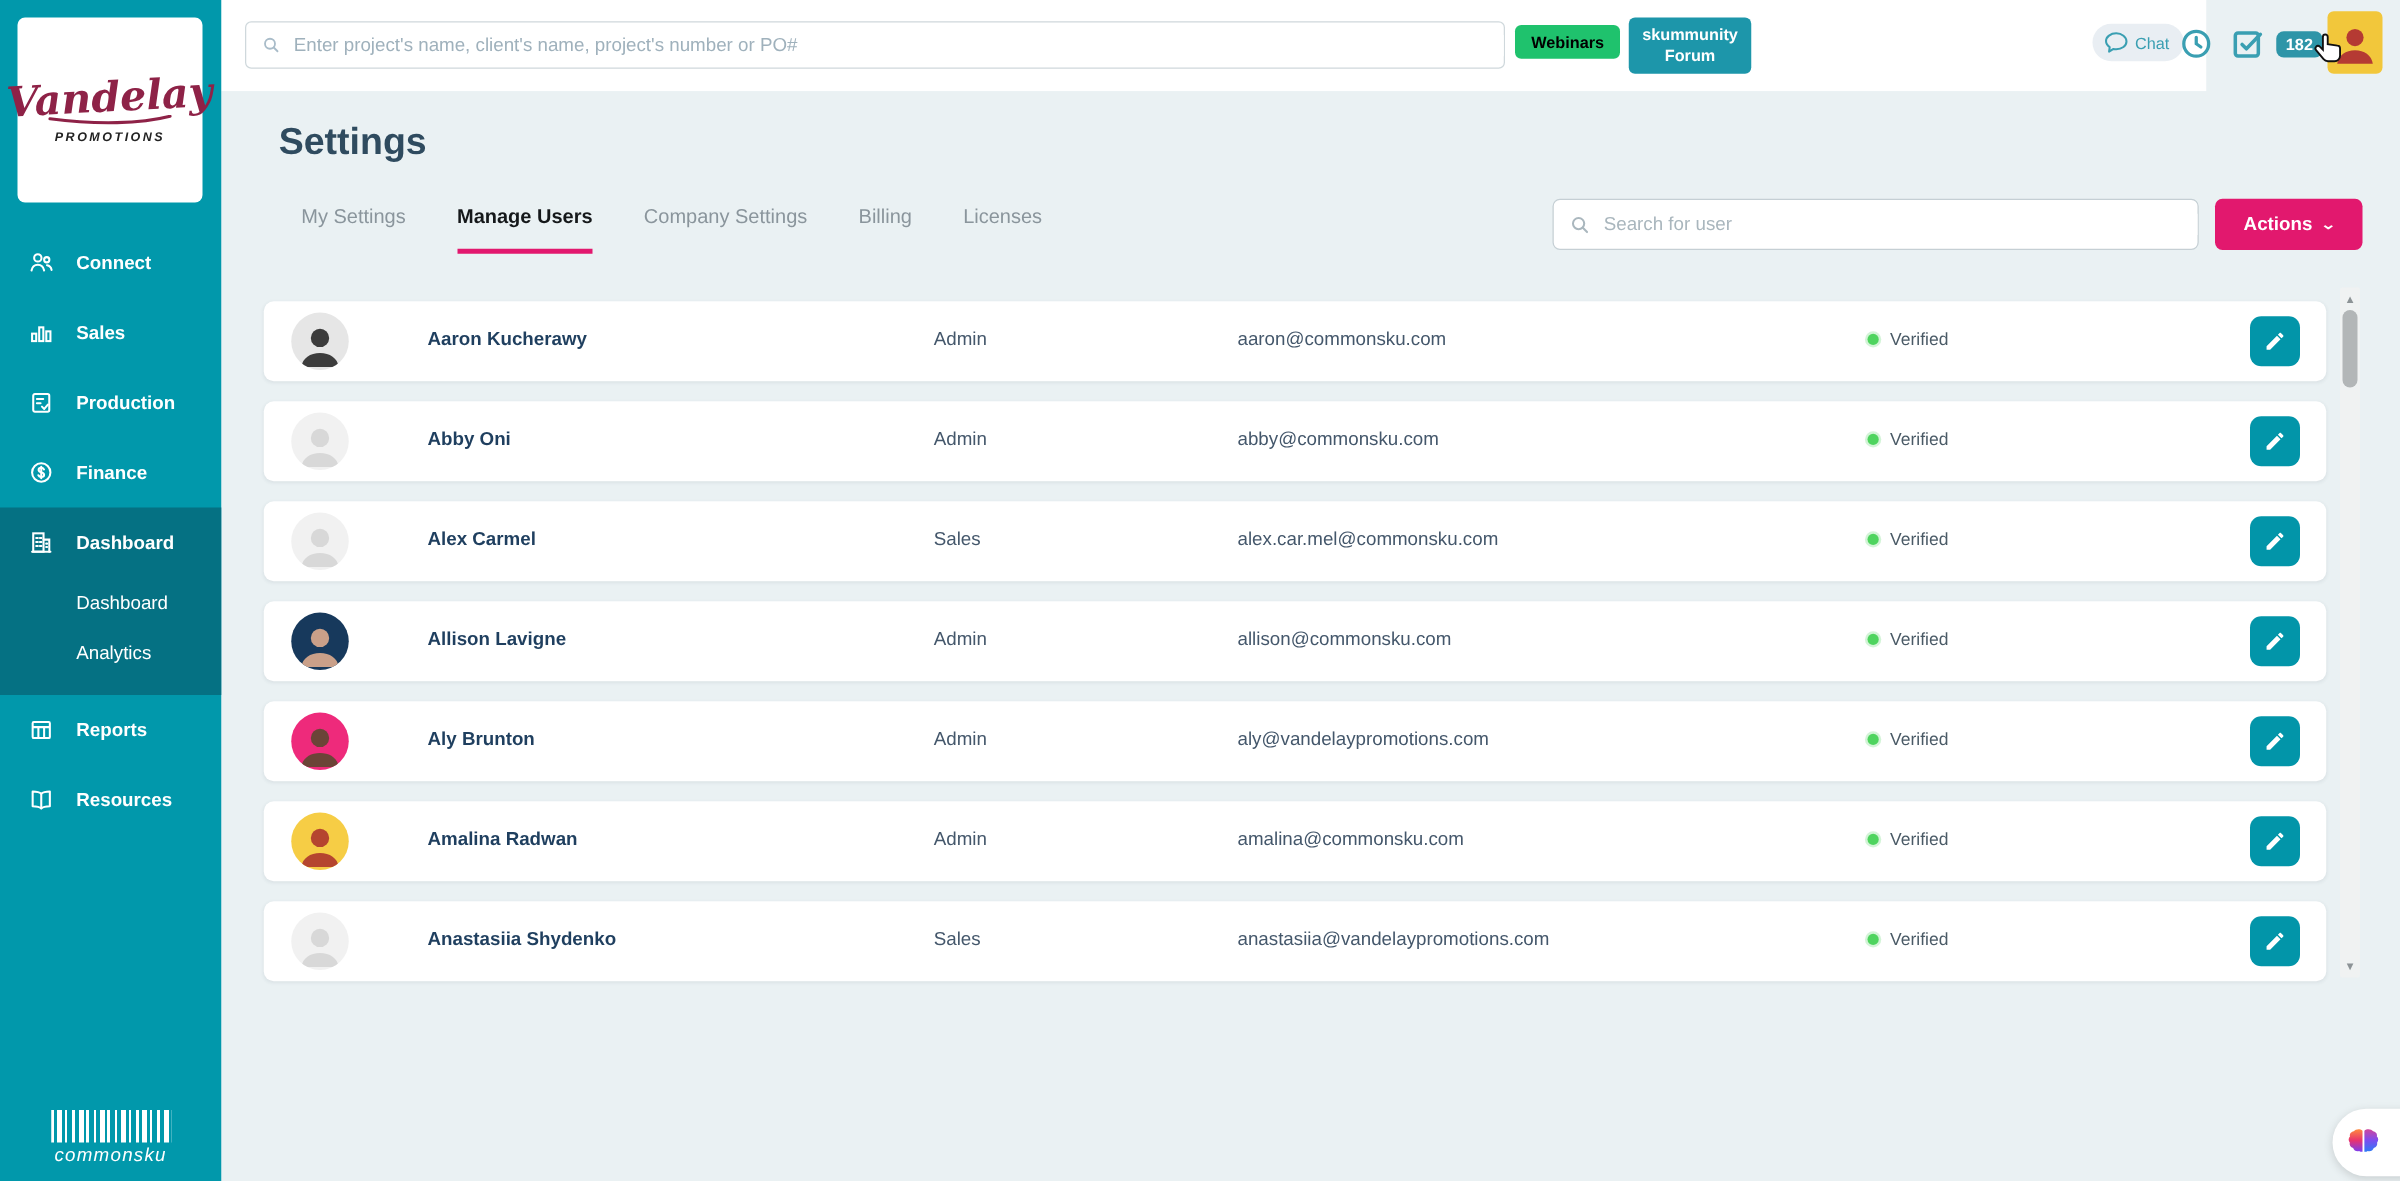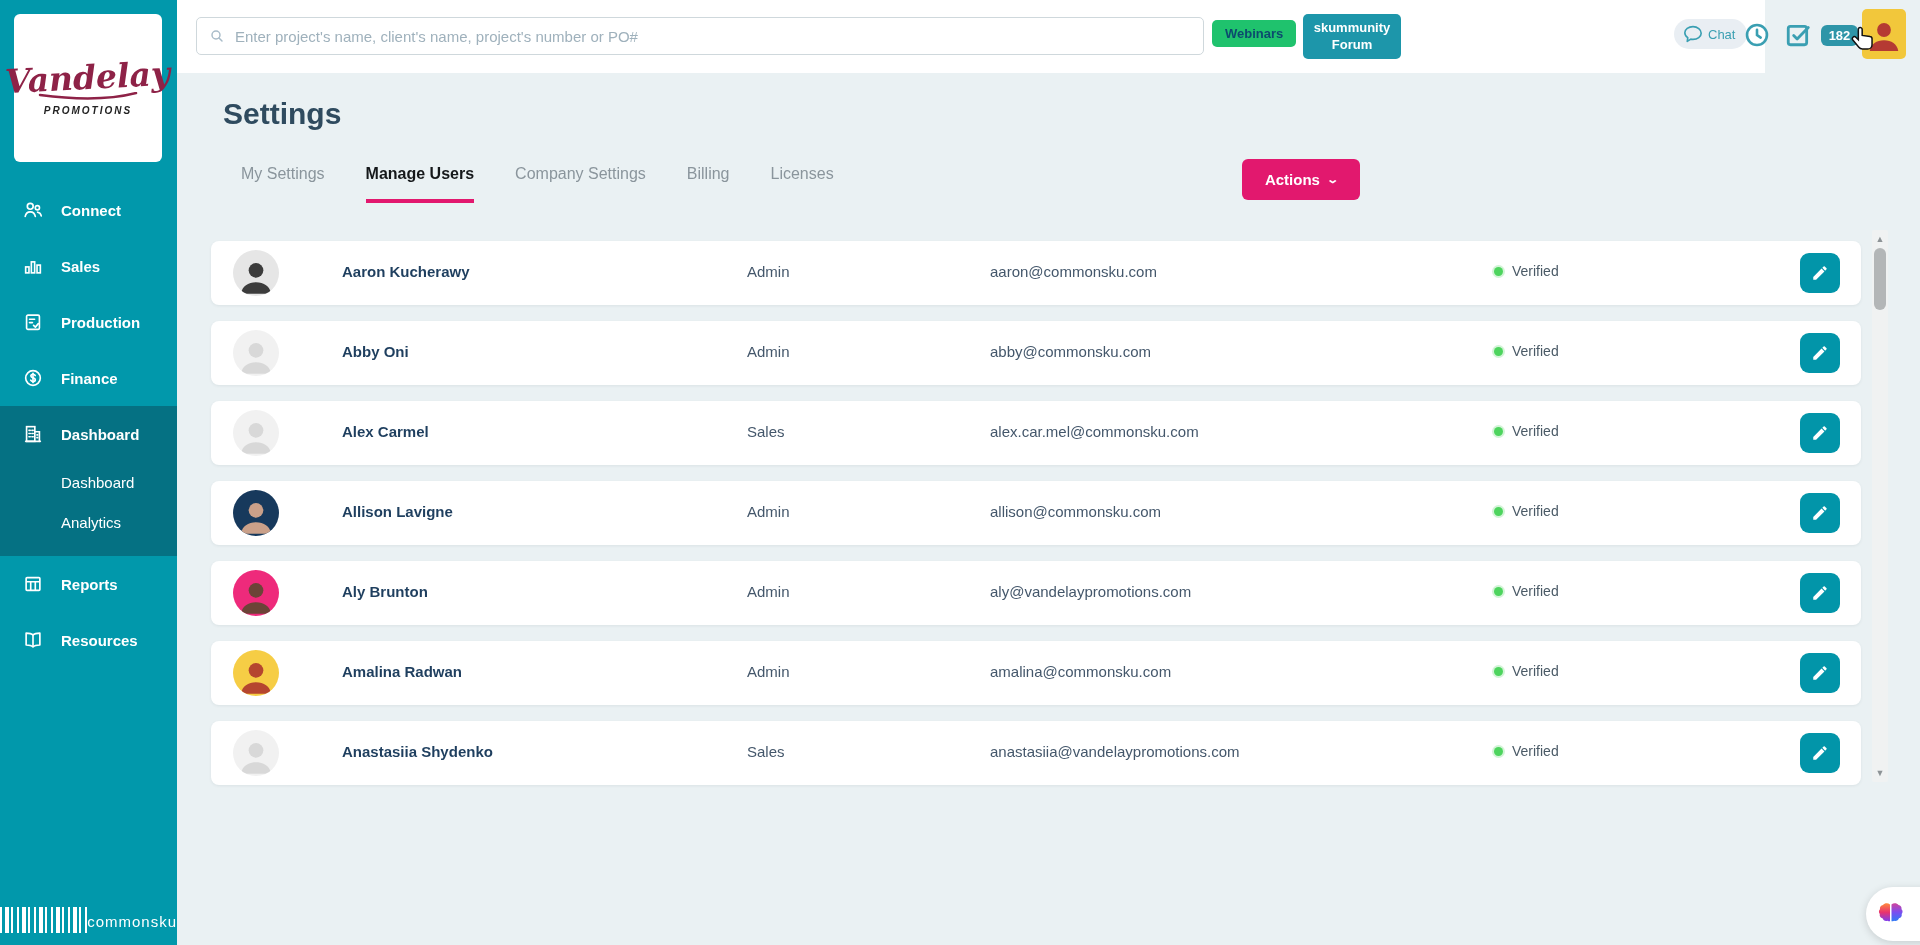--- a/index.html
+++ b/index.html
@@ -31,35 +31,35 @@
     transform:rotate(-3deg);line-height:1;}
   .logo-sub{font-size:10px;font-weight:bold;letter-spacing:2px;color:#222;font-style:italic;margin-top:5px;}
   .logo-swash{width:100px;height:8px;margin-top:-2px;}
   .nav{position:absolute;top:182px;left:0;width:100%;}
   .nav-item{display:flex;align-items:center;gap:17px;height:56px;padding-left:22px;color:#fff;
     font-size:15px;font-weight:bold;cursor:pointer;}
   .nav-item svg{width:22px;height:22px;flex:0 0 22px;}
   .nav-group-active{background:var(--sidebar-active);padding-bottom:14px;}
   .subnav-item{display:flex;align-items:center;height:40px;padding-left:61px;color:#fff;font-size:15px;
     font-weight:normal;cursor:pointer;}
-  .sidebar-footer{position:absolute;bottom:12px;left:0;width:100%;display:flex;flex-direction:row;align-items:center;}
+  .sidebar-footer{position:absolute;bottom:12px;left:0;width:100%;display:flex;flex-direction:column;align-items:center;font-style:italic;}
   .barcode{width:96px;height:26px;
     background:repeating-linear-gradient(90deg,#fff 0 2px,transparent 2px 5px,#fff 5px 9px,transparent 9px 11px,#fff 11px 13px,transparent 13px 17px);}
   .sidebar-footer .wordmark{color:#fff;font-size:15px;letter-spacing:1px;margin-top:2px;}
 
   
   .topbar{position:absolute;left:177px;top:0;width:1588px;height:73px;background:var(--topbar-bg);
     display:flex;align-items:center;}
   .main-search{position:absolute;left:19px;top:17px;width:1008px;height:38px;border:1px solid #cfd8dc;
     border-radius:5px;display:flex;align-items:center;padding-left:12px;background:#fff;}
   .main-search svg{width:16px;height:16px;margin-right:10px;}
   .main-search input{border:none;outline:none;flex:1;font-size:15px;color:#44576b;font-family:inherit;}
   .main-search input::placeholder{color:#9fb1bc;}
   .btn-webinars{position:absolute;left:1035px;top:20px;height:27px;padding:0 13px;background:var(--green);
-    border:none;border-radius:5px;color:#0c4a6e;font-weight:bold;font-size:13px;cursor:pointer;font-family:inherit;}
+    border:none;border-radius:5px;color:#000000;font-weight:bold;font-size:13px;cursor:pointer;font-family:inherit;}
   .btn-forum{position:absolute;left:1126px;top:14px;width:98px;height:45px;background:var(--forum-teal);
     border:none;border-radius:5px;color:#fff;font-weight:bold;font-size:13px;line-height:1.25;cursor:pointer;font-family:inherit;}
   .chat-pill{position:absolute;left:1497px;top:19px;height:30px;padding:0 12px 0 9px;background:#e9eef3;
     border-radius:16px;display:flex;align-items:center;gap:5px;cursor:pointer;}
   .chat-pill svg{width:20px;height:18px;}
   .chat-pill span{color:var(--icon-teal);font-size:13px;}
   .icon-btn{position:absolute;top:22px;width:26px;height:26px;cursor:pointer;background:none;border:none;padding:0;}
   .icon-btn svg{width:100%;height:100%;}
   .badge-182{position:absolute;left:1644px;top:25px;min-width:37px;height:21px;background:var(--badge-teal);
     border-radius:6px;color:#fff;font-size:13px;font-weight:bold;display:flex;align-items:center;justify-content:center;cursor:pointer;}
@@ -248,20 +248,27 @@
 
   <div class="tabs">
     <div class="tab">My Settings</div>
     <div class="tab active">Manage Users</div>
     <div class="tab">Company Settings</div>
     <div class="tab">Billing</div>
     <div class="tab">Licenses</div>
   </div>
 
   <div class="user-controls">
+    <div class="user-search">
+      <svg viewBox="0 0 24 24" fill="none" stroke="#aab7be" stroke-width="2.2" stroke-linecap="round">
+        <circle cx="10.5" cy="10.5" r="6"></circle>
+          <path d="M15 15l4.5 4.5"></path>
+      </svg>
+      <input type="text" placeholder="Search for user" style="">
+    </div>
     <button class="btn-actions">
       <span>Actions</span>
       <span class="chev">⌄</span>
     </button>
   </div>
 
   <div class="user-list">
 
     <div class="row">
       <div class="avatar" style="background: rgb(230, 230, 230); color: rgb(60, 60, 60);">

